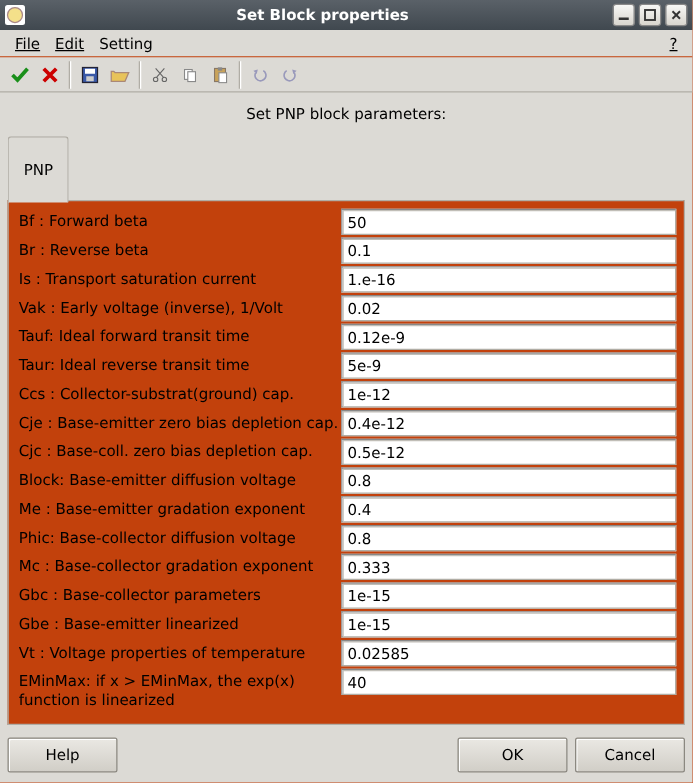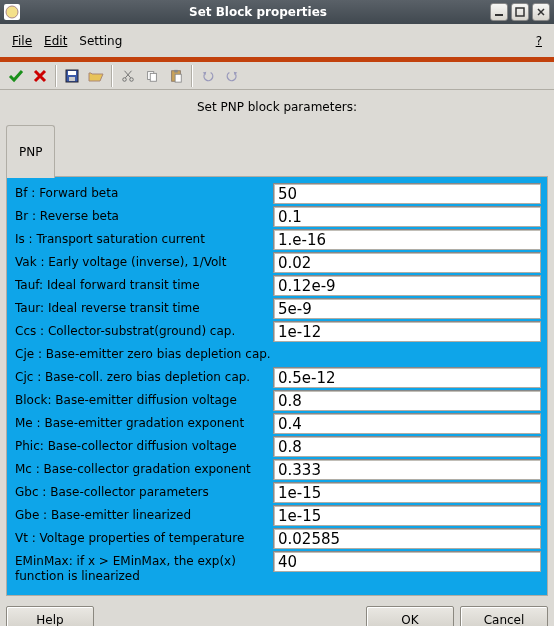--- a/index.html
+++ b/index.html
@@ -38,26 +38,26 @@
     .titlebar .win-btn {
       width: 18px; height: 18px;
       background: linear-gradient(to bottom,#f7f7f5,#d8d5ce);
       border: 1px solid #888;
       border-radius: 3px;
       display: flex; align-items: center; justify-content: center;
       cursor: pointer;
     }
     .titlebar .win-btn svg { width: 10px; height: 10px; }
     .menubar {
-      height: 38px;
+      height: 22px;
       background: #dcdad5;
       display: flex;
       align-items: center;
       padding: 0 6px;
-      border-bottom: 5px solid #c2410c;
+      border-bottom: 1px solid #c2410c;
     }
     .menubar .menu-item {
       padding: 2px 6px;
       cursor: pointer;
       color: #000;
     }
     .menubar .menu-item span.ul { text-decoration: underline; }
     .menubar .spacer { flex: 1; }
     .menubar .help-q {
       padding: 2px 6px;
@@ -90,21 +90,21 @@
       padding: 4px 6px;
     }
     .header-label {
       text-align: center;
       padding: 6px 0 10px 0;
       color: #000;
     }
     .tab-container {
       border: 1px solid #b0ada5;
       border-top: none;
-      background: #0ea5e9;
+      background: #c2410c;
       position: relative;
     }
     .tab-header {
       display: flex;
       position: relative;
     }
     .tab {
       padding: 19px 12px;
       border: 1px solid #b0ada5;
       border-bottom: none;
@@ -139,21 +139,21 @@
       line-height: 1.25;
     }
     .param-input {
       flex: 1;
     }
     .param-input input {
       width: 100%;
       height: 21px;
       padding: 2px 4px;
       font-family: inherit;
-      font-size: 15px;
+      font-size: 12px;
       border: 1px solid #b0ada5;
       border-top-color: #888;
       border-left-color: #888;
       background: #fff;
       box-shadow: inset 1px 1px 0 #c1beb7;
     }
     .button-bar {
       display: flex;
       padding: 6px;
       gap: 6px;
@@ -303,20 +303,21 @@
         <div class="param-row">
           <div class="param-label">Taur: Ideal reverse transit time</div>
           <div class="param-input"><input type="text" value="5e-9" style=""></div>
         </div>
         <div class="param-row">
           <div class="param-label">Ccs : Collector-substrat(ground) cap.</div>
           <div class="param-input"><input type="text" value="1e-12" style=""></div>
         </div>
         <div class="param-row">
           <div class="param-label">Cje : Base-emitter zero bias depletion cap.</div>
+          <div class="param-input"><input type="text" value="0.4e-12" style=""></div>
         </div>
         <div class="param-row">
           <div class="param-label">Cjc : Base-coll. zero bias depletion cap.</div>
           <div class="param-input"><input type="text" value="0.5e-12" style=""></div>
         </div>
         <div class="param-row">
           <div class="param-label">Block: Base-emitter diffusion voltage</div>
           <div class="param-input"><input type="text" value="0.8" style=""></div>
         </div>
         <div class="param-row">

